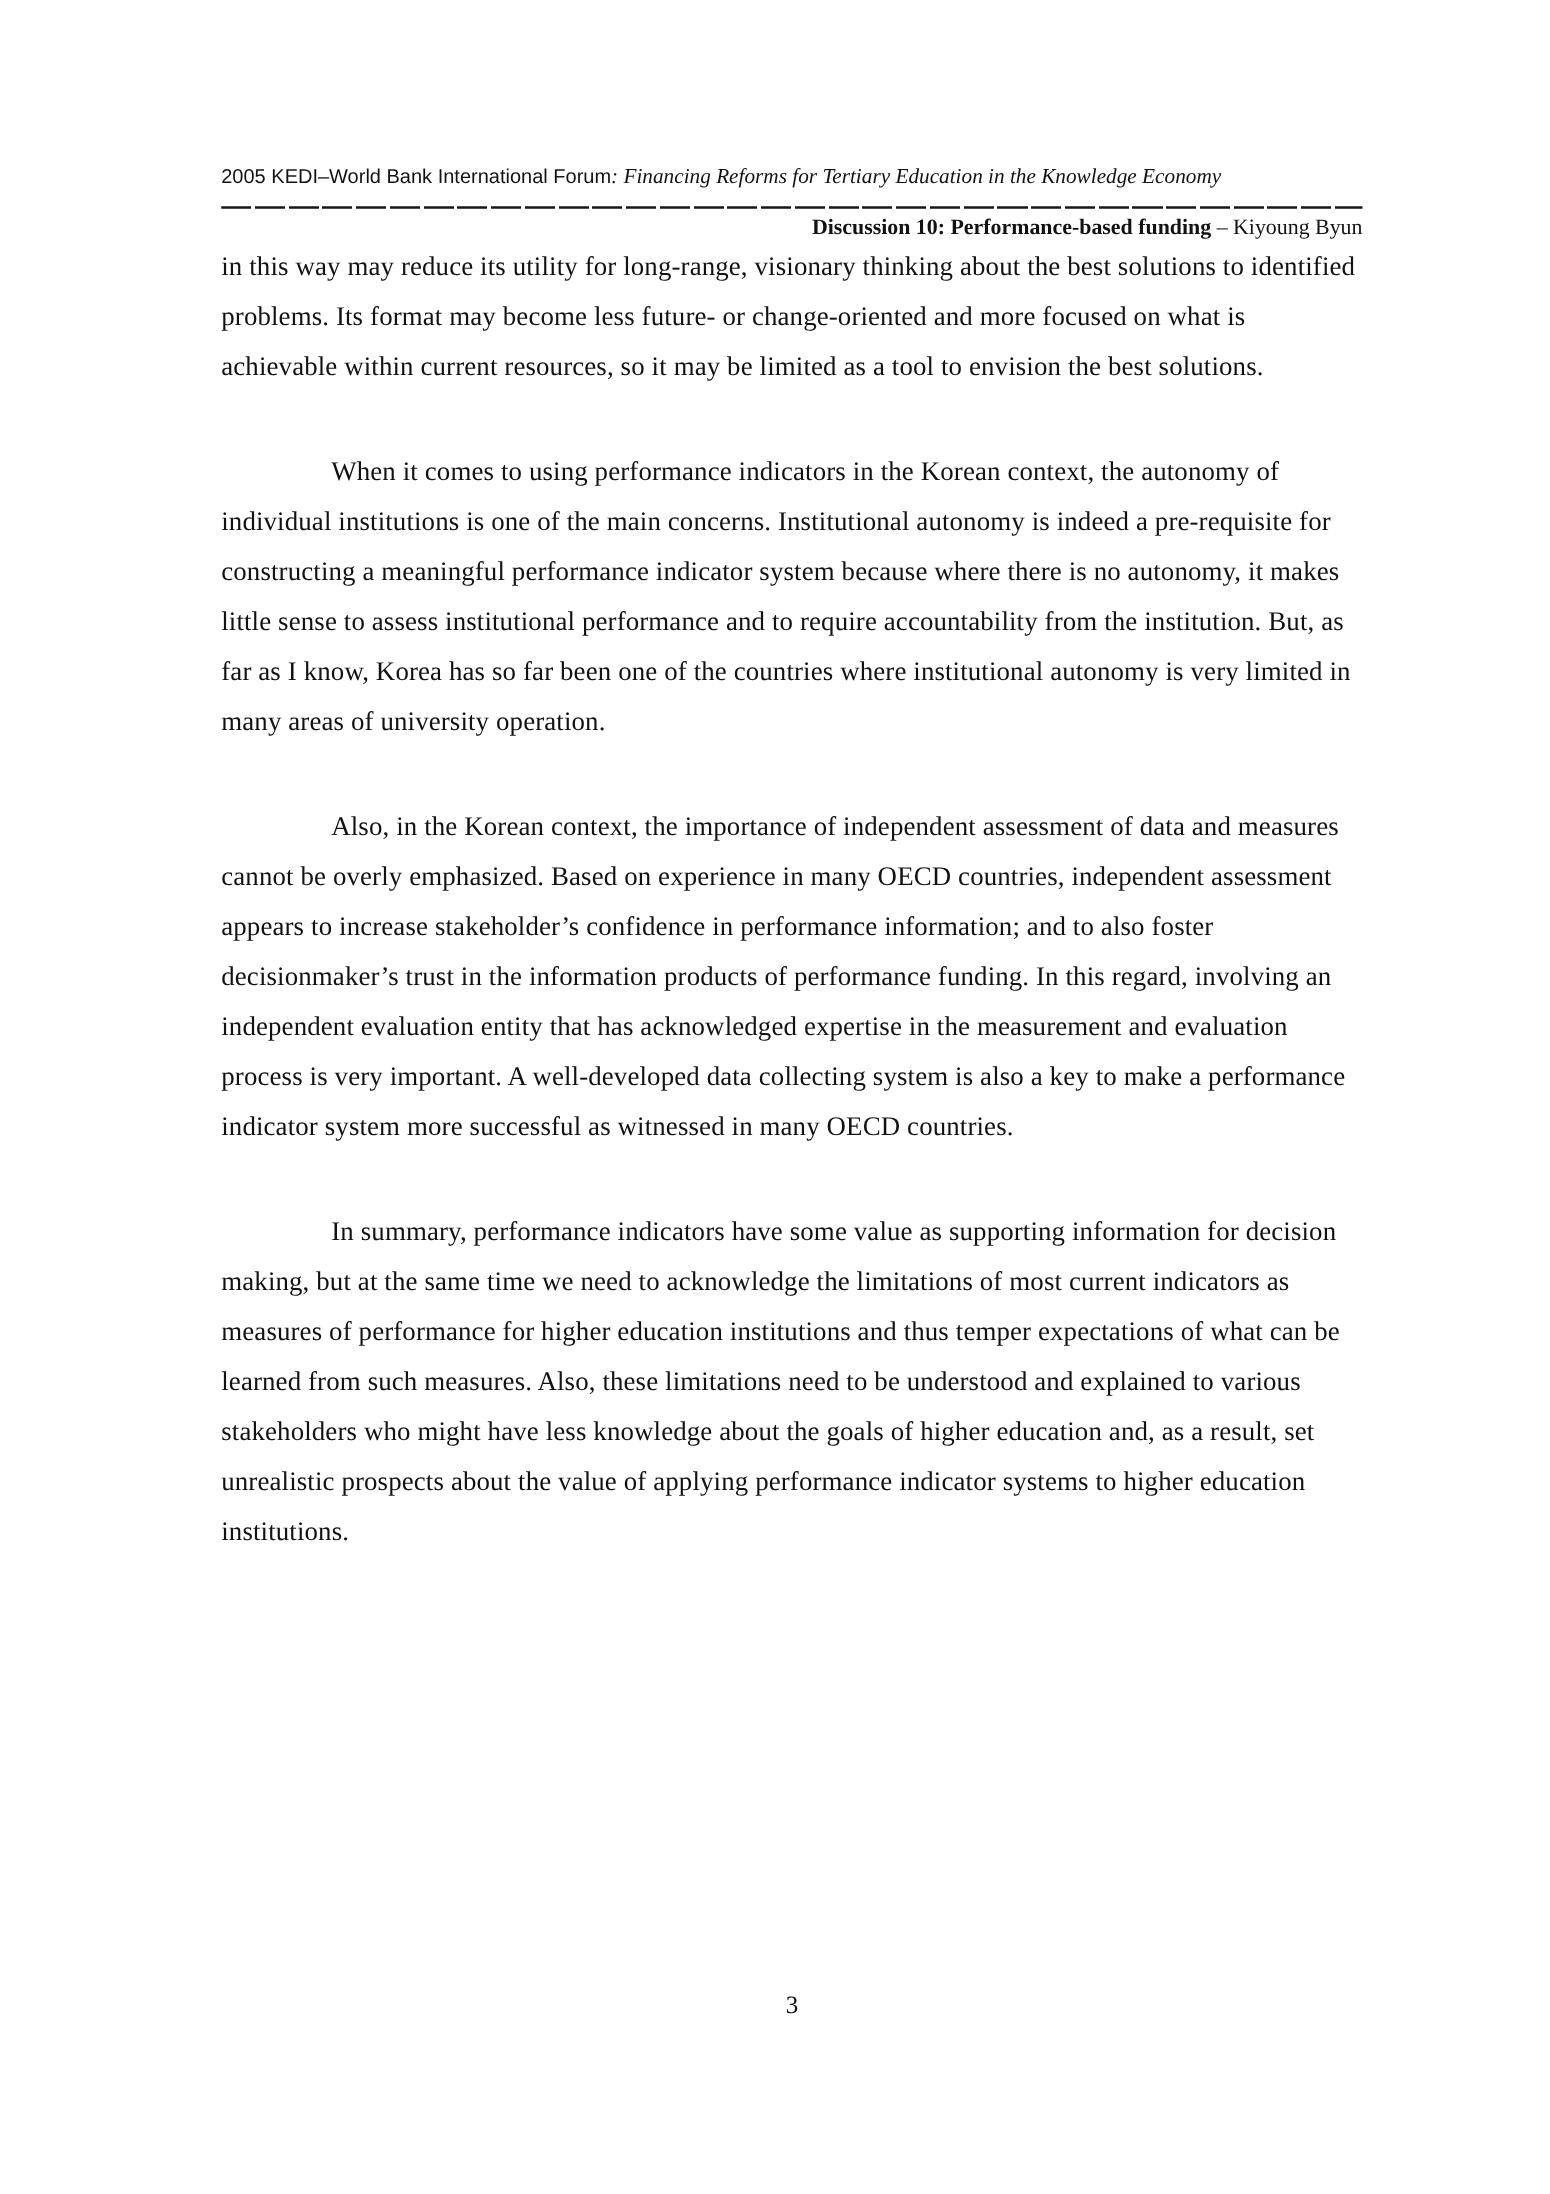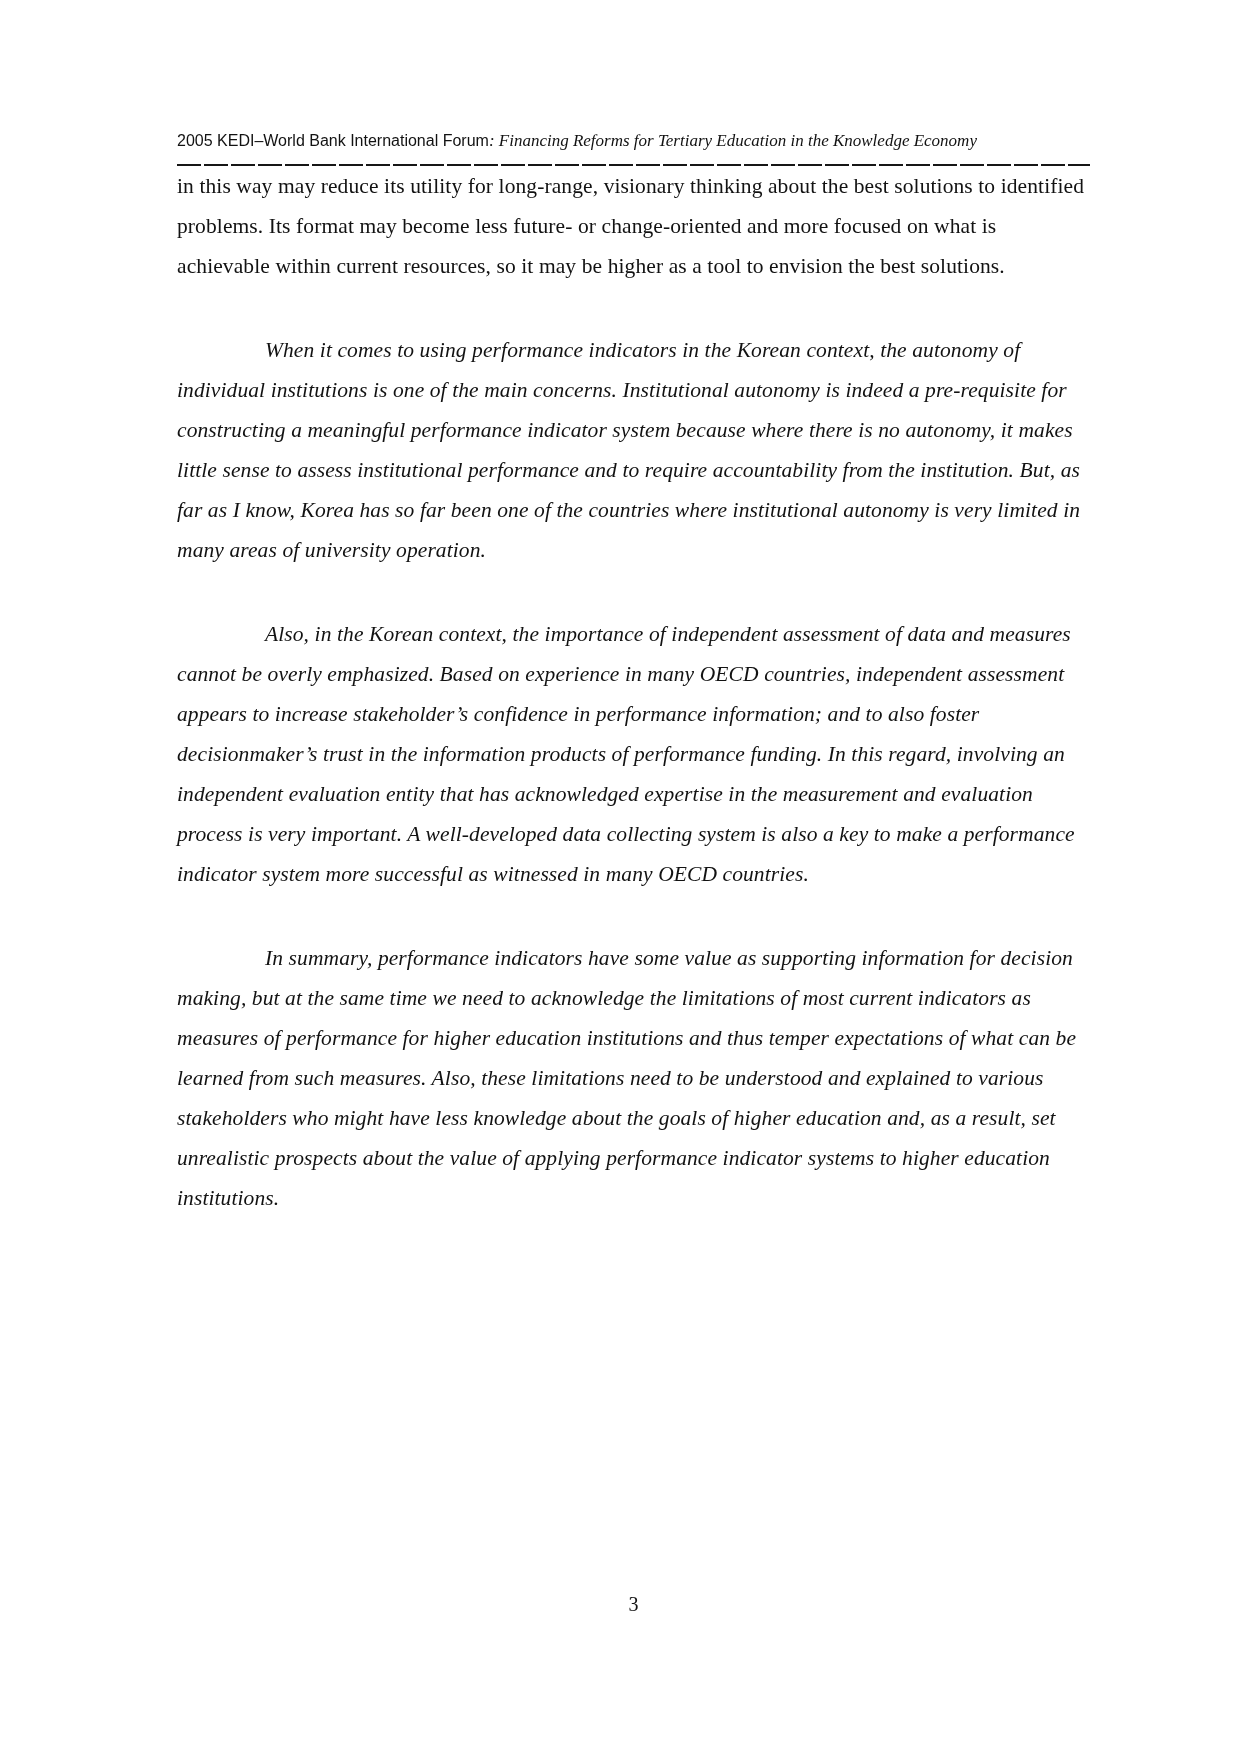--- a/index.html
+++ b/index.html
@@ -51,21 +51,21 @@
   .h-line2 .bold { font-weight: bold; }
   
   p.body {
     font-size: 21.5px;
     line-height: 40px;
     margin: 44px 0 0 0;
     text-align: left;
     letter-spacing: 0.1px;
   }
   p.body.first { margin-top: 0; }
-  p.body.indent { text-indent: 88px; font-style: italic; }
+  p.body.indent { text-indent: 88px; }
   
   .pageno {
     position: absolute;
     top: 1592px;
     left: 177px;
     width: 913px;
     text-align: center;
     font-size: 20px;
     line-height: 24px;
   }
@@ -74,24 +74,27 @@
 <body>
 
 <div class="page">
   <div class="content">
 
     <header>
       <div class="h-line1">
         <span class="sans">2005 KEDI–World Bank International Forum</span><span class="ital">: Financing Reforms for Tertiary Education in the Knowledge Economy</span>
       </div>
       <div class="rule"></div>
+      <div class="h-line2">
+        <span class="bold">Discussion 10: Performance-based funding</span><span> – Kiyoung Byun</span>
+      </div>
     </header>
 
     <main>
-      <p class="body first">in this way may reduce its utility for long-range, visionary thinking about the best solutions to identified problems. Its format may become less future- or change-oriented and more focused on what is achievable within current resources, so it may be higher as a tool to envision the best solutions.</p>
+      <p class="body first">in this way may reduce its utility for long-range, visionary thinking about the best solutions to identified problems. Its format may become less future- or change-oriented and more focused on what is achievable within current resources, so it may be limited as a tool to envision the best solutions.</p>
       <p class="body indent">When it comes to using performance indicators in the Korean context, the autonomy of individual institutions is one of the main concerns. Institutional autonomy is indeed a pre-requisite for constructing a meaningful performance indicator system because where there is no autonomy, it makes little sense to assess institutional performance and to require accountability from the institution. But, as far as I know, Korea has so far been one of the countries where institutional autonomy is very limited in many areas of university operation.</p>
       <p class="body indent">Also, in the Korean context, the importance of independent assessment of data and measures cannot be overly emphasized. Based on experience in many OECD countries, independent assessment appears to increase stakeholder’s confidence in performance information; and to also foster decisionmaker’s trust in the information products of performance funding. In this regard, involving an independent evaluation entity that has acknowledged expertise in the measurement and evaluation process is very important. A well-developed data collecting system is also a key to make a performance indicator system more successful as witnessed in many OECD countries.</p>
       <p class="body indent">In summary, performance indicators have some value as supporting information for decision making, but at the same time we need to acknowledge the limitations of most current indicators as measures of performance for higher education institutions and thus temper expectations of what can be learned from such measures. Also, these limitations need to be understood and explained to various stakeholders who might have less knowledge about the goals of higher education and, as a result, set unrealistic prospects about the value of applying performance indicator systems to higher education institutions.</p>
     </main>
 
   </div>
 
   <div class="pageno">3</div>
 </div>
 

